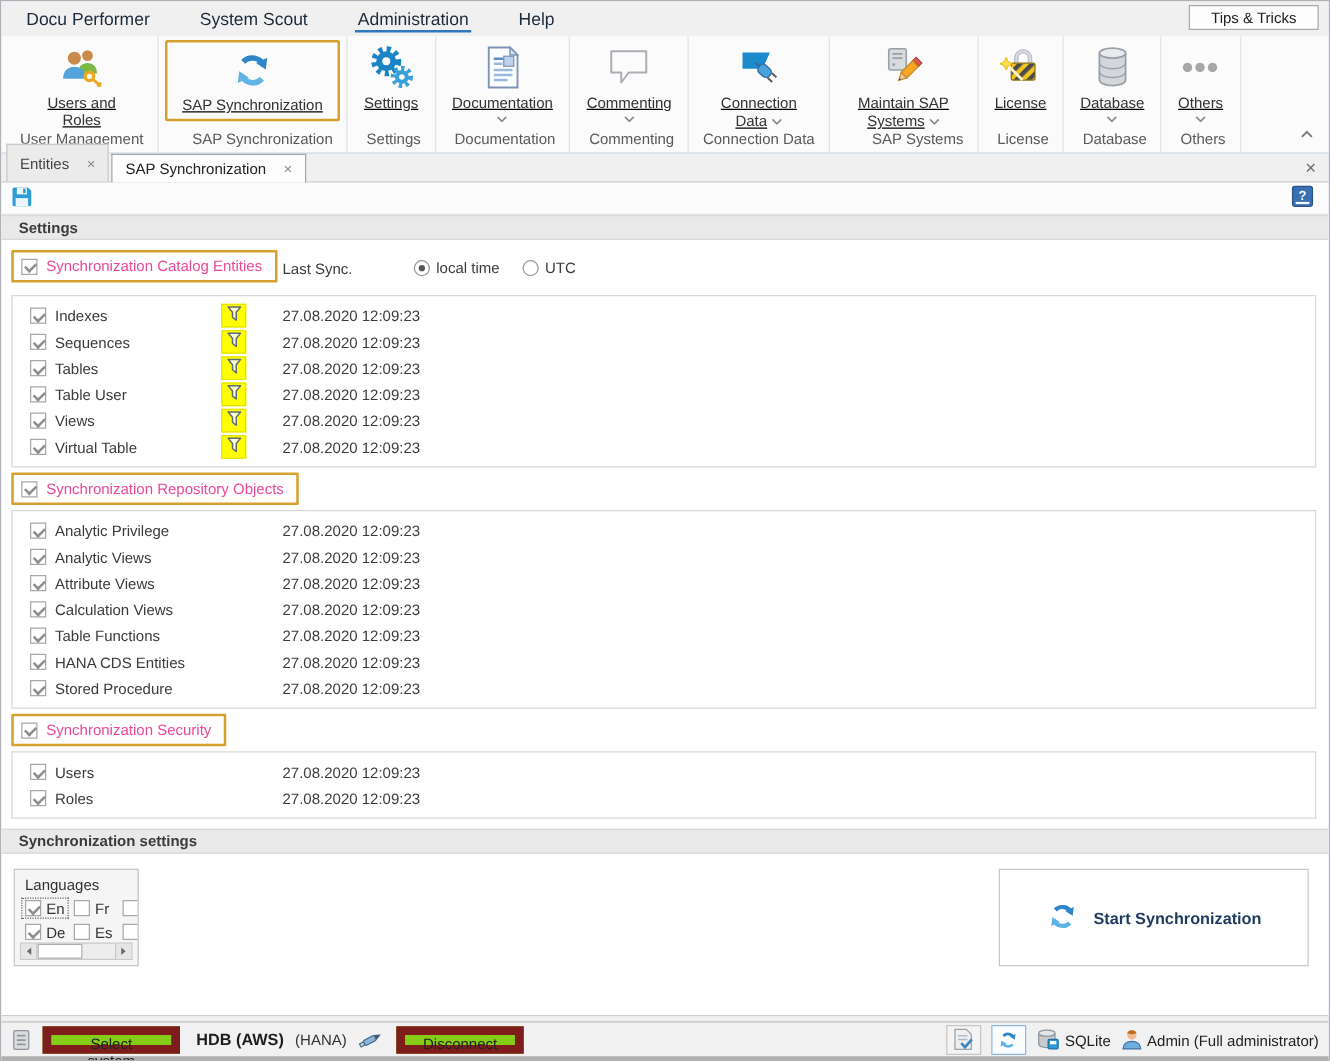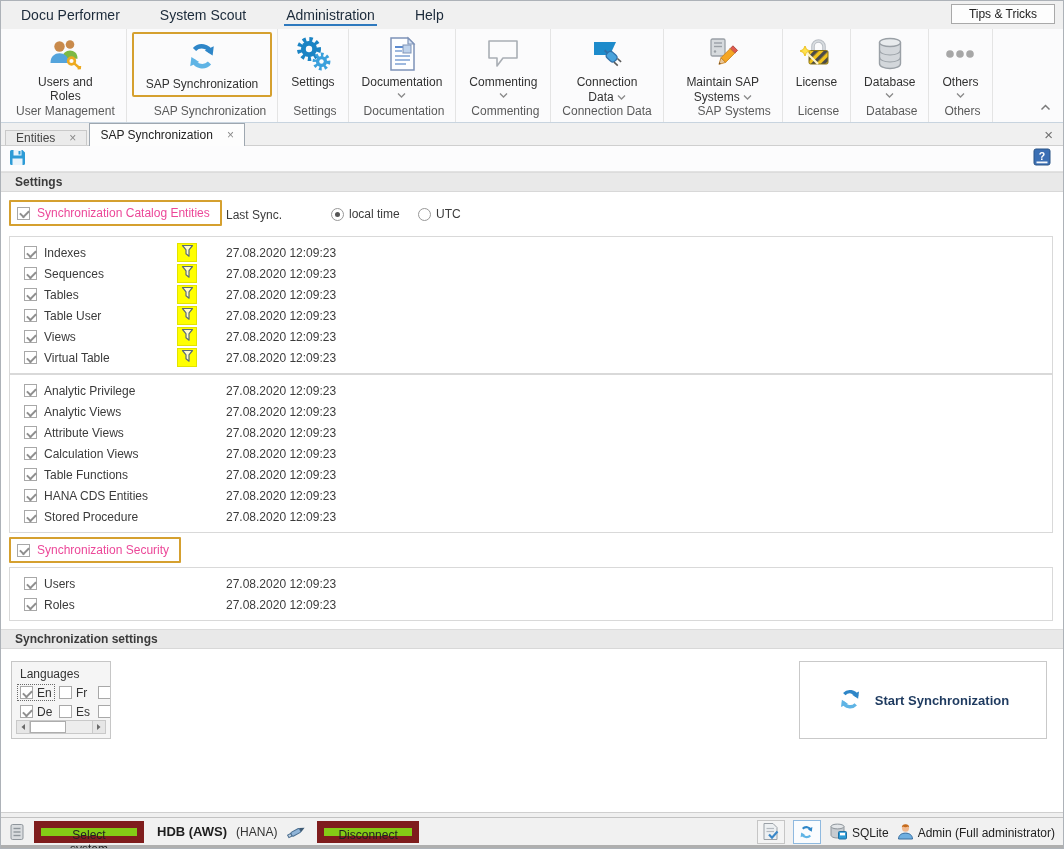--- a/index.html
+++ b/index.html
@@ -14,32 +14,32 @@
   .menu-item { font-size:14px; color:#1B2A3A; margin-right:36px; padding:4px 2px 3px; cursor:default; }
   .menu-item.active { border-bottom:2px solid #2E79BE; padding-bottom:1px; }
   .tips-btn { position:absolute; right:8px; top:3px; width:104px; height:20px;
     background:#FDFDFD; border:1px solid #A9A9A9; font:12px "Liberation Sans",sans-serif; color:#222; }
   
   .ribbon { height:94px; background:#FBFBFC; border-bottom:1px solid #C8D4DF; position:relative; }
   .ribbon-groups { display:flex; height:93px; padding-left:4px; }
   .rgroup { display:flex; flex-direction:column; border-right:1px solid #E4E4E4; padding:0 5px; }
   .rbuttons { height:75px; display:flex; align-items:flex-start; justify-content:center; padding-top:3px; }
   .rbtn { background:transparent; border:none; display:flex; flex-direction:column; align-items:center;
-          padding:3px 8px 2px; font-family:"Liberation Sans",sans-serif; cursor:default; }
+          padding:3px 8px 2px; font-family:"Liberation Sans",sans-serif; cursor:default;text-decoration:underline; }
   .rbtn.hl { border:2px solid #D5A02F; border-radius:2px; padding:3px 12px 4px; }
   .ricon { height:38px; display:flex; align-items:center; justify-content:center; margin-bottom:2px; }
   .rlabel { font-size:12px; color:#323232; text-align:center; line-height:14px; white-space:nowrap; }
   .rlabel.wrap { white-space:normal; }
   .chev-below { margin-top:2px; line-height:5px; }
   .chev-inline { margin-left:3px; vertical-align:1px; }
   .rgroup-label { height:15px; font-size:12px; color:#5A5A5A; text-align:right; white-space:nowrap; padding:0 6px; }
   .ribbon-collapse { position:absolute; right:12px; bottom:8px; cursor:pointer; }
   
   .tabrow { height:23px; background:#F0F0F0; border-bottom:1px solid #CFCFCF; display:flex; align-items:flex-end; padding-left:4px; position:relative; }
-  .tab { height:15px; display:flex; align-items:center; padding:0 10px; margin-right:2px;
+  .tab { height:30px; display:flex; align-items:center; padding:0 10px; margin-right:2px;
          background:#EBEBEB; border:1px solid #C9C9C9; border-bottom:none; font-size:12px; color:#444; }
   .tab.active { background:#FDFDFD; border-color:#9EA7B0; height:23px; margin-bottom:-1px; color:#222; }
   .tab .tab-x { margin-left:14px; color:#8A8A8A; font-size:12px; line-height:10px; }
   .tabrow-close { position:absolute; right:10px; top:3px; color:#6F6F6F; font-size:15px; cursor:pointer; }
   
   .doc-toolbar { height:26px; background:#FCFCFD; border-bottom:1px solid #E2E2E2; display:flex; align-items:center; padding:0 12px 0 8px; }
   .tool-btn { background:transparent; border:none; padding:0; display:flex; align-items:center; cursor:pointer; }
   .doc-toolbar .spacer { flex:1; }
   
   .content { height:641px; background:#FFFFFF; border-bottom:1px solid #CFCFCF; position:relative; }
@@ -421,20 +421,26 @@
           <span class="lbl">Virtual Table</span>
           <button class="filter-btn">
             <span><svg width="13" height="14" viewBox="0 0 13 14">
                 <path d="M1.5 1.5 h10 L8 5.8 v6.4 L5 9.8 V5.8 z" fill="#FFFBCE" stroke="#5A6B7A" stroke-width="1.2" stroke-linejoin="round"></path>
               </svg></span>
           </button>
           <span class="time">27.08.2020 12:09:23</span>
         </div>
       </div>
 
+    <div class="sec-header">
+      <div class="hl-box">
+        <span class="cb checked"></span>
+        <span class="hl-label">Synchronization Repository Objects</span>
+      </div>
+    </div>
 
     <div class="panel" id="panel-repo">
         <div class="row">
           <span class="cb checked"></span>
           <span class="lbl">Analytic Privilege</span>
           <span class="time">27.08.2020 12:09:23</span>
         </div>
         <div class="row">
           <span class="cb checked"></span>
           <span class="lbl">Analytic Views</span>

